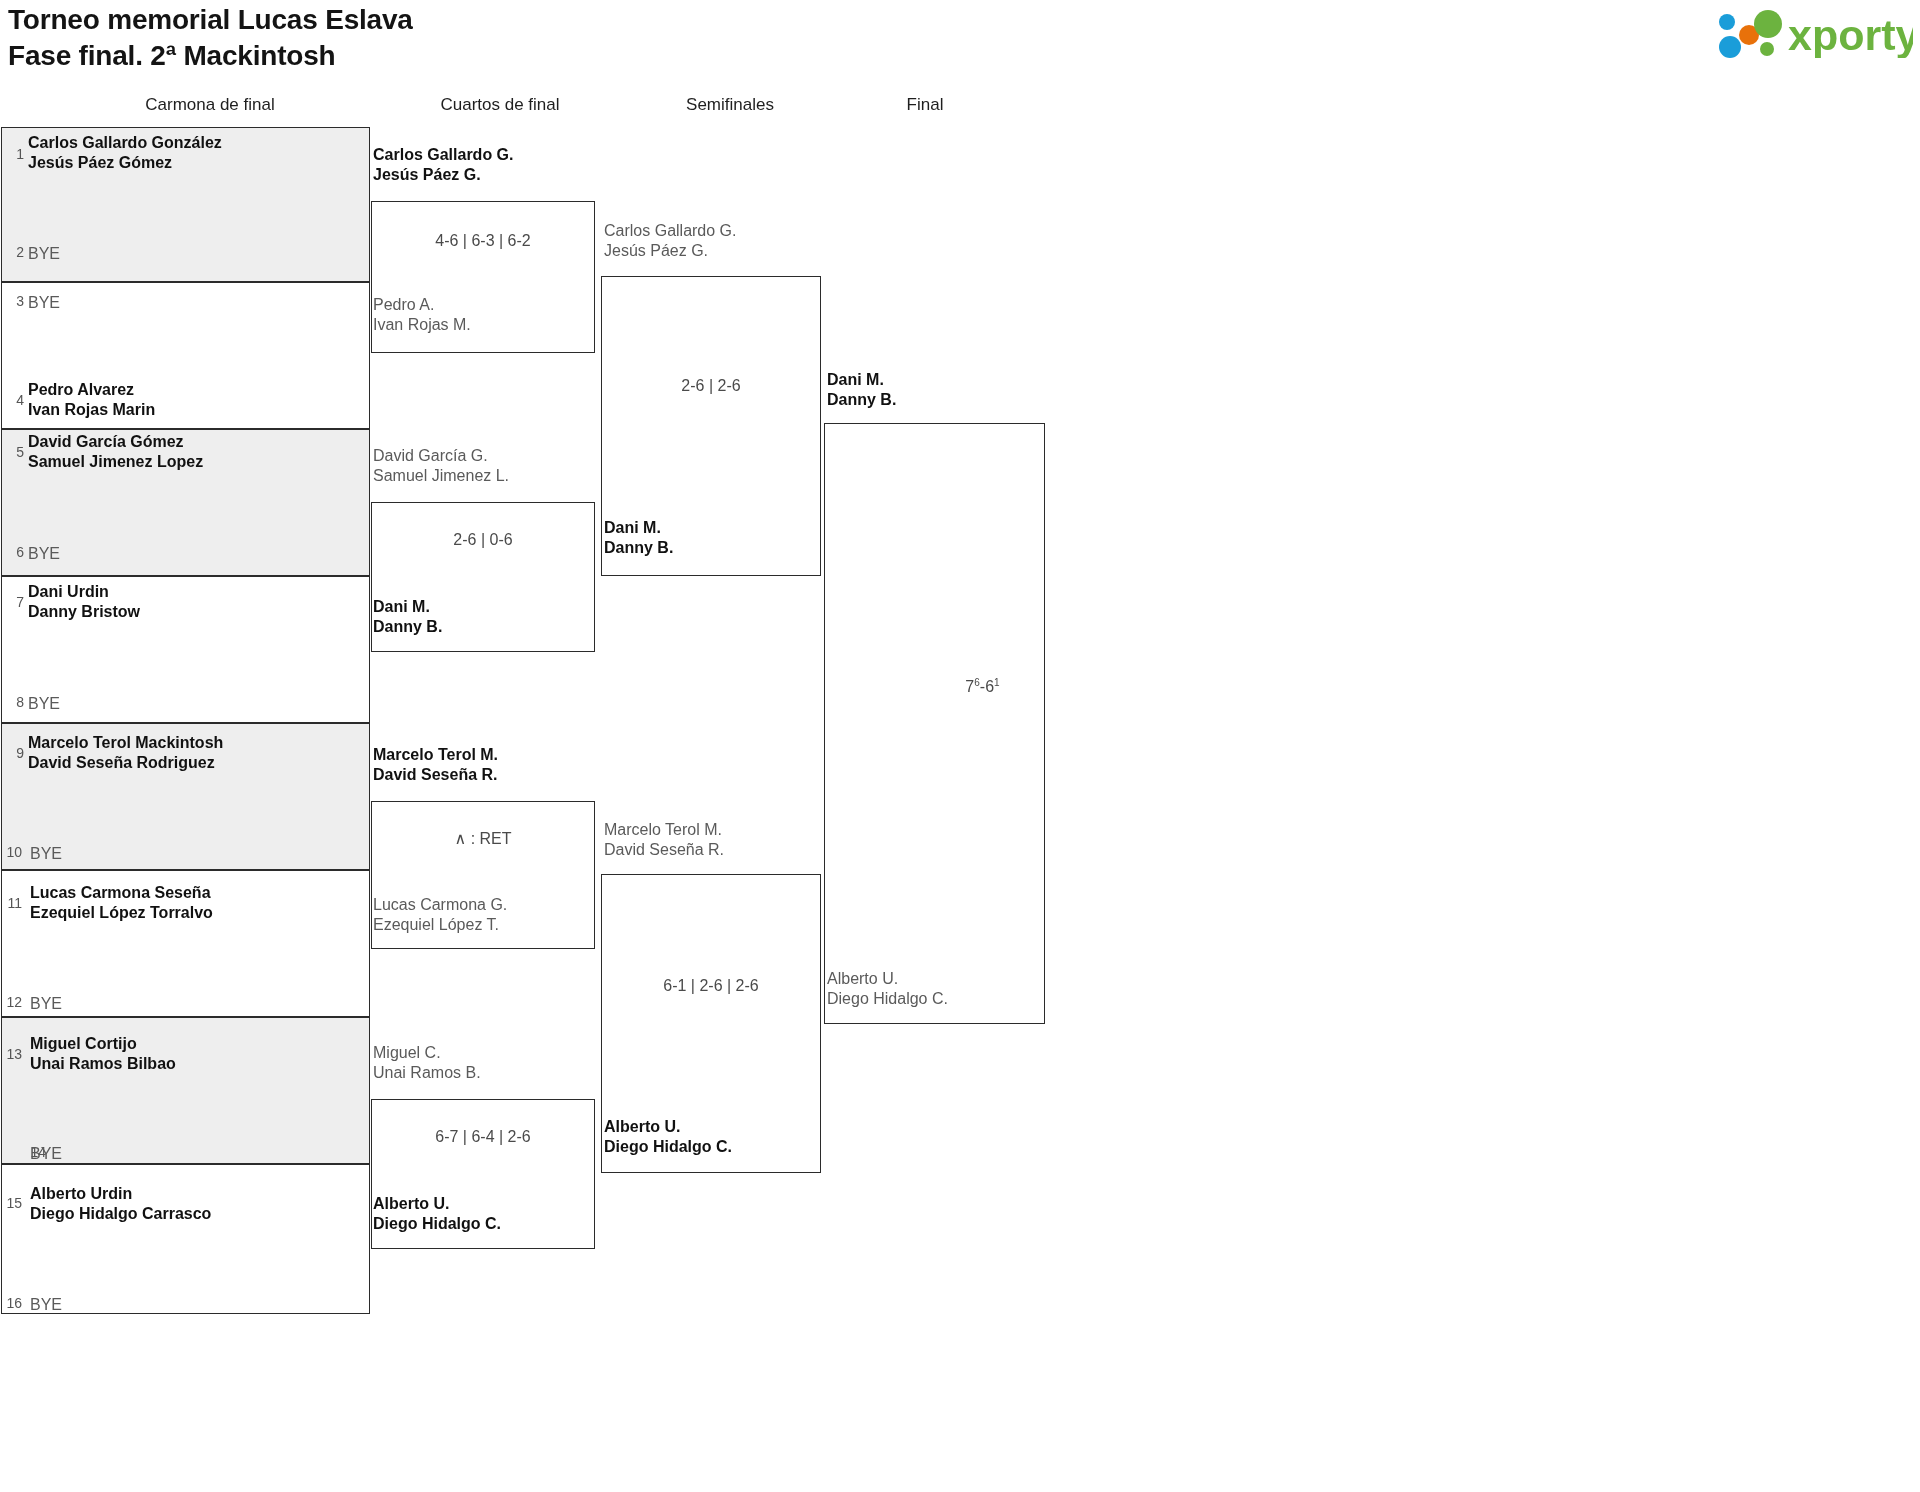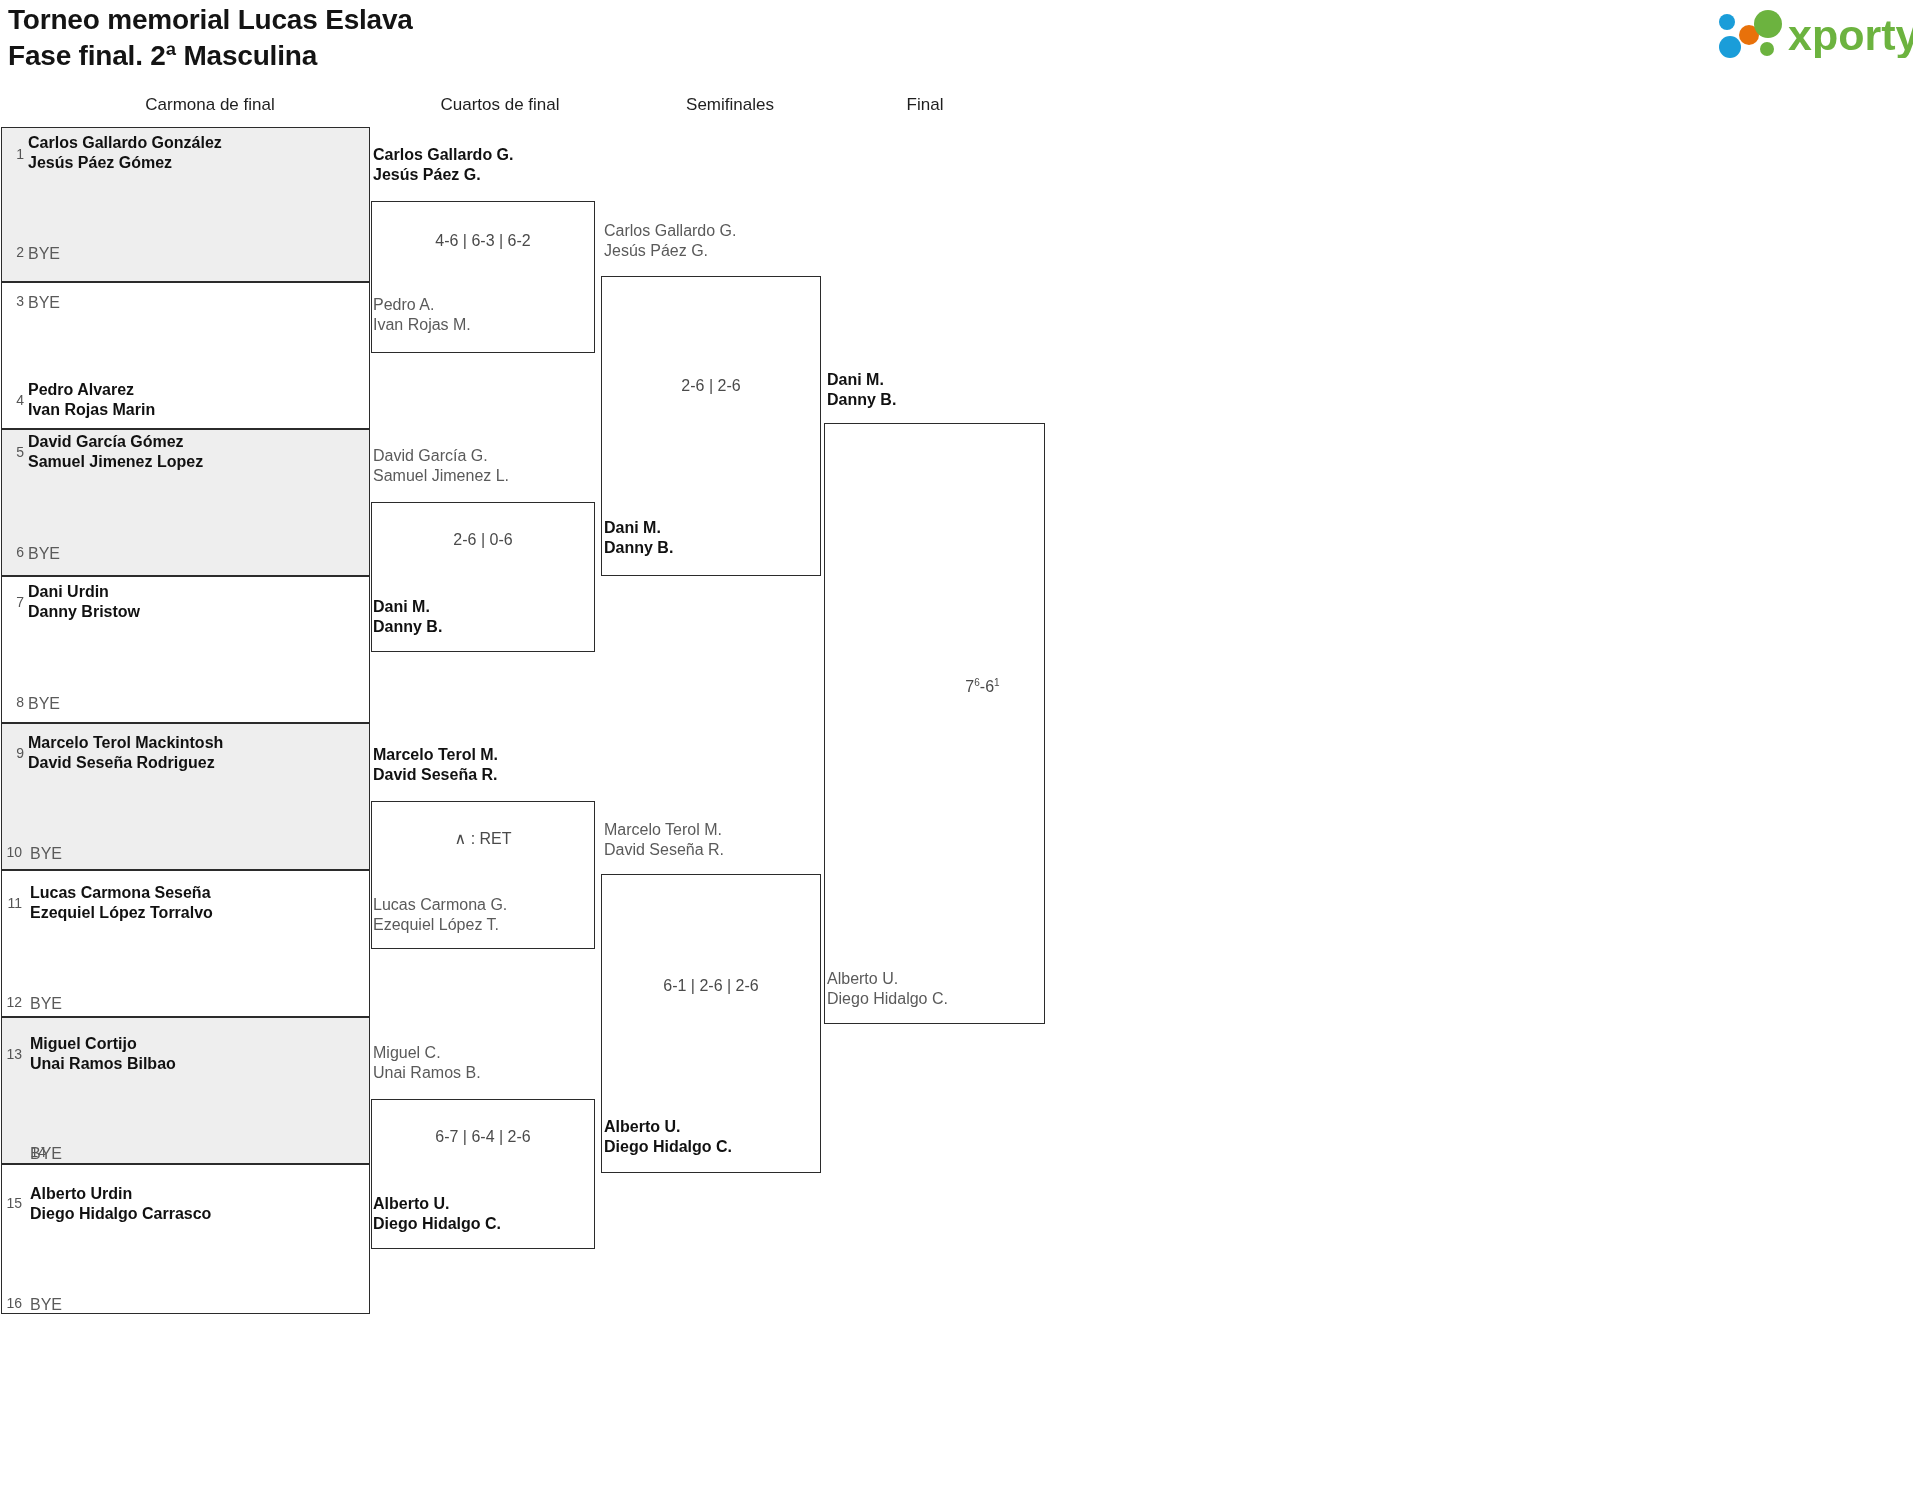--- a/index.html
+++ b/index.html
@@ -61,21 +61,21 @@
   }
   .score sup { font-size: 10px; vertical-align: super; }
 </style>
 </head>
 <body>
 
 <div id="root">
 
   <div class="title-block">
     <div class="title-line">Torneo memorial Lucas Eslava</div>
-    <div class="title-line">Fase final. 2ª Masculina</div>
+    <div class="title-line">Fase final. 2ª Mackintosh</div>
   </div>
 
   <div class="logo">
     <svg width="200" height="50" viewBox="0 0 200 50" xmlns="http://www.w3.org/2000/svg">
       <circle cx="14" cy="14" r="8" fill="#1a9dd9"></circle>
       <circle cx="17" cy="39" r="11" fill="#1a9dd9"></circle>
       <circle cx="36" cy="27" r="10" fill="#e8710a"></circle>
       <circle cx="55" cy="16" r="14" fill="#6cb33f"></circle>
       <circle cx="54" cy="41" r="7" fill="#6cb33f"></circle>
       <text x="75" y="42" font-family="Liberation Sans, sans-serif" font-size="43" font-weight="700" fill="#6cb33f">xporty</text>

